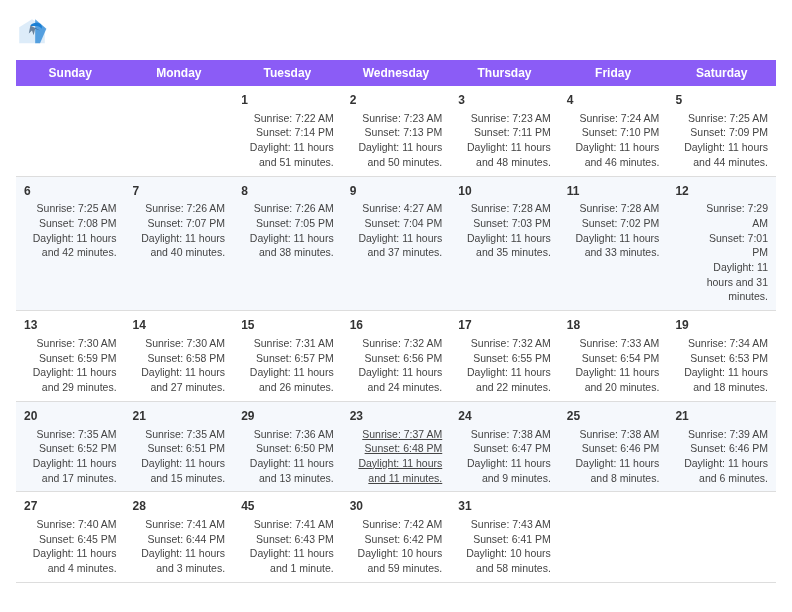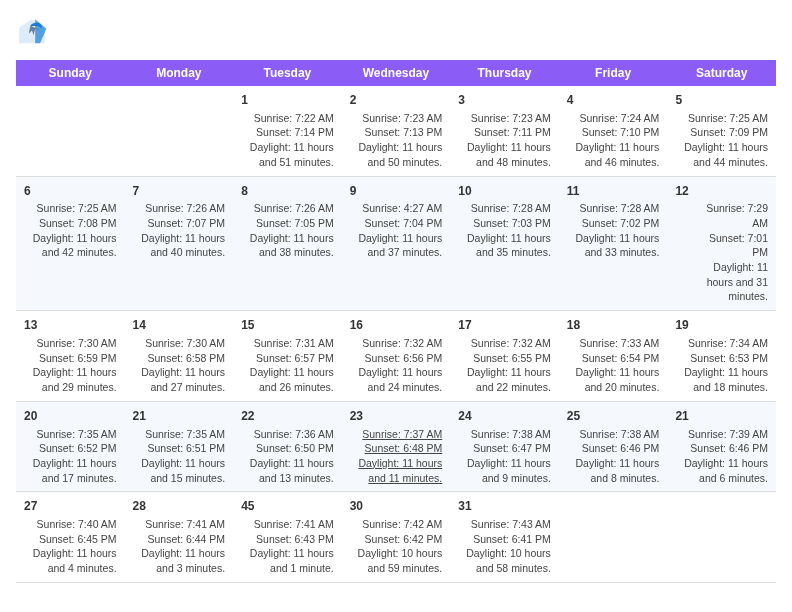--- a/index.html
+++ b/index.html
@@ -243,21 +243,21 @@
 Sunset: 6:52 PM
 Daylight: 11 hours and 17 minutes.</div>
         </td>
         <td>
           <span class="day-num">21</span>
           <div class="day-info" style="white-space: pre-line;">Sunrise: 7:35 AM
 Sunset: 6:51 PM
 Daylight: 11 hours and 15 minutes.</div>
         </td>
         <td>
-          <span class="day-num">22</span>
+          <span class="day-num">29</span>
           <div class="day-info" style="white-space: pre-line;">Sunrise: 7:36 AM
 Sunset: 6:50 PM
 Daylight: 11 hours and 13 minutes.</div>
         </td>
         <td>
           <span class="day-num">23</span>
           <div class="day-info" style="white-space: pre-line; text-decoration: underline;">Sunrise: 7:37 AM
 Sunset: 6:48 PM
 Daylight: 11 hours and 11 minutes.</div>
         </td>

